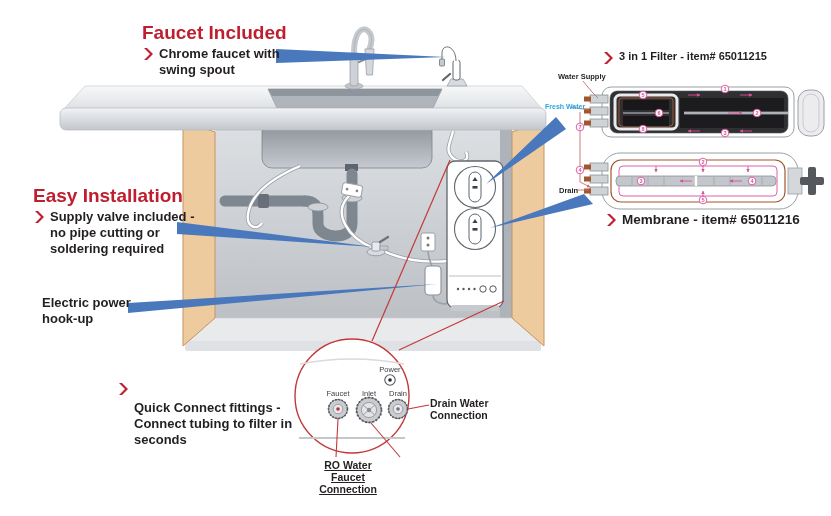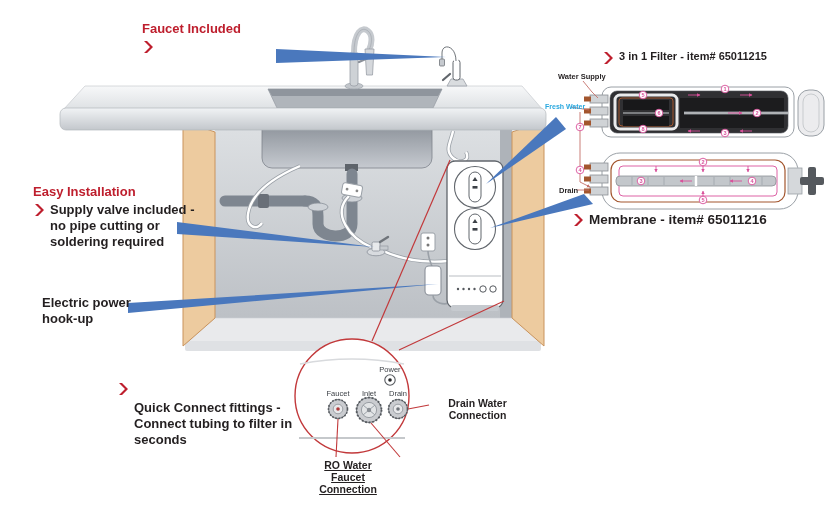--- a/index.html
+++ b/index.html
@@ -2,24 +2,24 @@
 <html><head>
 <meta charset="utf-8">
 <style>
   * { margin:0; padding:0; box-sizing:border-box; }
   body { background:#ffffff; font-family:"Liberation Sans", sans-serif; }
   #stage { position:relative; width:831px; height:516px; background:#fff; overflow:hidden; }
   #base-svg { position:absolute; left:0; top:0; }
   svg text { font-family:"Liberation Sans", sans-serif; }
 
   .callout { position:absolute; color:#231F20; font-weight:bold; font-size:13px; line-height:1.22; }
-  .callout .heading { color:#BE1E2D; font-weight:bold; font-size:13px; margin-bottom:2px; }
+  .callout .heading { color:#BE1E2D; font-weight:bold; font-size:19px; margin-bottom:2px; }
   .row { display:flex; align-items:flex-start; }
   .bullet { flex:0 0 auto; width:12px; height:12px; margin:2px 5px 0 0; }
-  .conn-label { position:absolute; color:#231F20; font-weight:bold; font-size:10.5px; line-height:1.15;text-align:center; }
+  .conn-label { position:absolute; color:#231F20; font-weight:bold; font-size:10.5px; line-height:1.15; }
   .center { text-align:center;text-decoration:underline; }
 </style>
 </head>
 <body>
 
 <div id="stage">
 
 <svg id="base-svg" width="831" height="516" viewBox="0 0 831 516">
   <defs>
     <linearGradient id="gCounter" x1="0" y1="0" x2="0" y2="1">
@@ -304,20 +304,21 @@
   <text x="545" y="109" font-size="7" font-weight="bold" fill="#29A8DF">Fresh Water</text>
   <text x="559" y="192.5" font-size="7.5" font-weight="bold" fill="#231F20">Drain</text>
 </svg>
 
 <div class="callout" style="left:142px; top:21px;">
   <div class="heading">Faucet Included</div>
   <div class="row">
     <svg class="bullet" viewBox="0 0 12 12">
           <polygon points="2,0 5,0 11,6 5,12 2,12 8,6" fill="#BE1E2D"></polygon>
         </svg>
+    <div style="width:130px;">Chrome faucet with swing spout</div>
   </div>
 </div>
 
 <div class="callout" style="left:33px; top:184px;">
   <div class="heading">Easy Installation</div>
   <div class="row">
     <svg class="bullet" viewBox="0 0 12 12">
           <polygon points="2,0 5,0 11,6 5,12 2,12 8,6" fill="#BE1E2D"></polygon>
         </svg>
     <div style="width:154px;">Supply valve included - no pipe cutting or soldering required</div>
@@ -339,21 +340,21 @@
 
 <div class="callout" style="left:602px; top:50px; font-size:11px;">
   <div class="row">
     <svg class="bullet" viewBox="0 0 12 12">
           <polygon points="2,0 5,0 11,6 5,12 2,12 8,6" fill="#BE1E2D"></polygon>
         </svg>
     <div style="white-space:nowrap;">3 in 1 Filter - item# 65011215</div>
   </div>
 </div>
 
-<div class="callout" style="left:572px; top:212px; font-size:13.5px;">
+<div class="callout" style="left:605px; top:212px; font-size:13.5px;">
   <div class="row">
     <svg class="bullet" viewBox="0 0 12 12">
           <polygon points="2,0 5,0 11,6 5,12 2,12 8,6" fill="#BE1E2D"></polygon>
         </svg>
     <div style="white-space:nowrap;">Membrane - item# 65011216</div>
   </div>
 </div>
 
 <div class="conn-label" style="left:430px; top:397px; width:95px;">Drain Water Connection</div>
 <div class="conn-label center" style="left:311px; top:459px; width:74px;">RO Water Faucet Connection</div>

